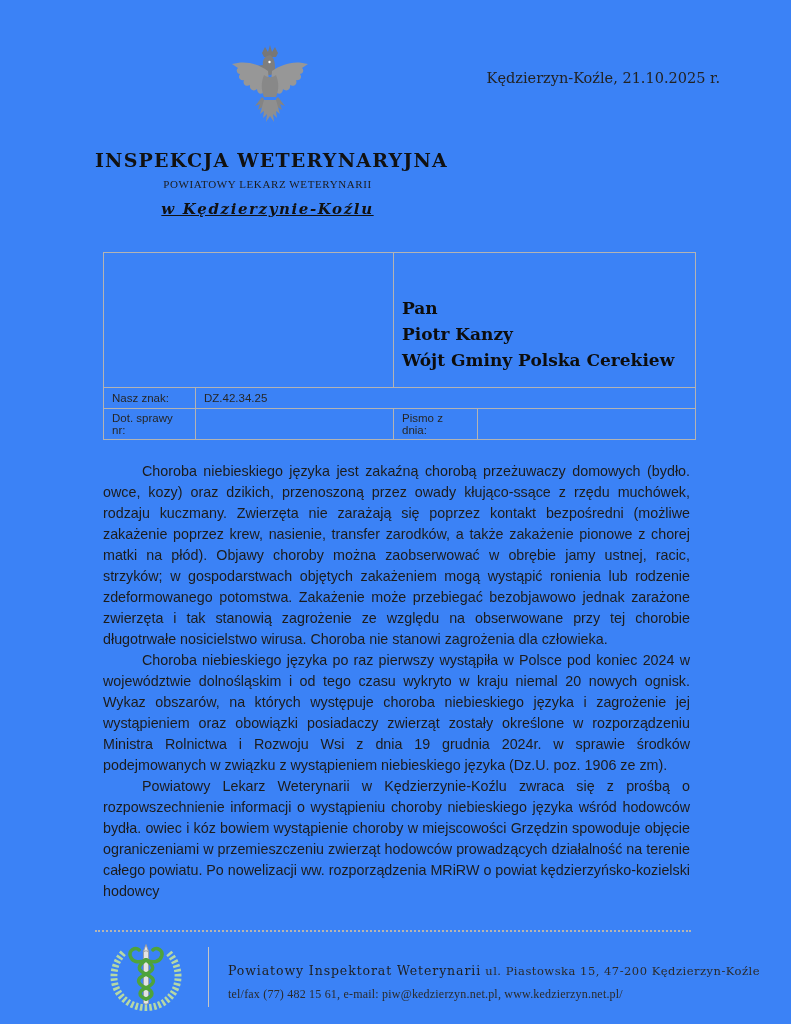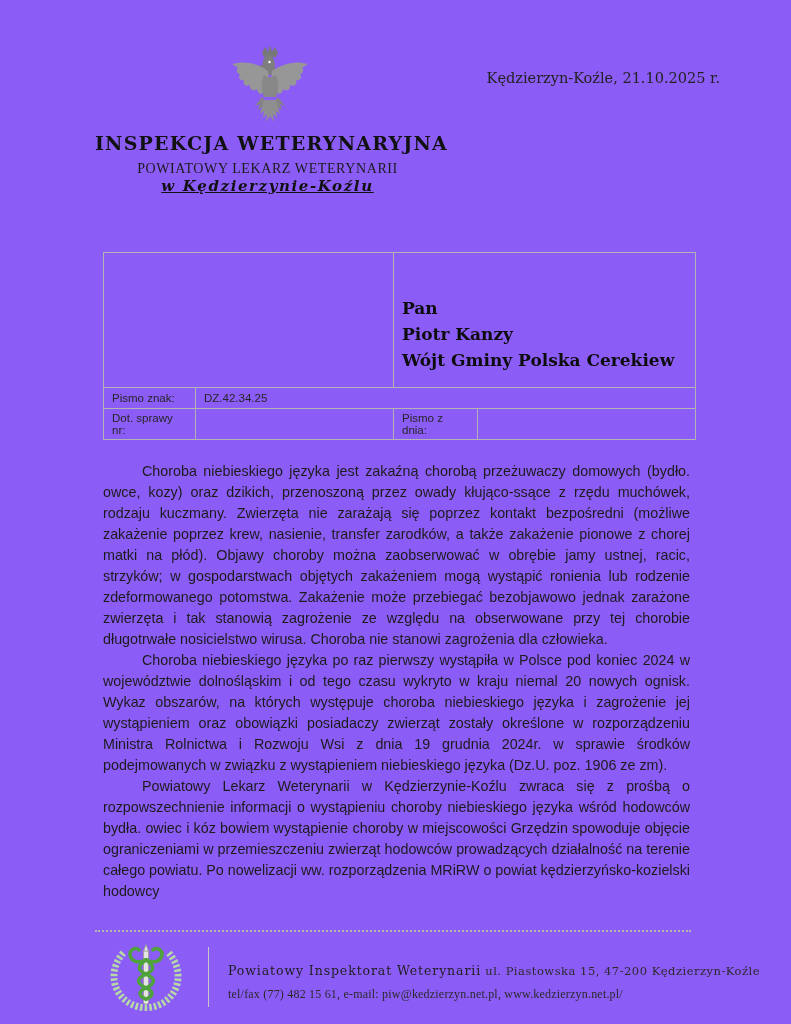--- a/index.html
+++ b/index.html
@@ -1,37 +1,37 @@
 <!DOCTYPE html>
 <html lang="pl"><head>
 <meta charset="utf-8">
 <style>
   * { margin:0; padding:0; box-sizing:border-box; }
   html,body { background:#888; }
   .page {
     position:relative; width:791px; height:1024px; margin:0 auto;
-    background:#8b5cf6; overflow:hidden; color:#1a1a1a;
+    background:#3b82f6; overflow:hidden; color:#1a1a1a;
     font-family:"Liberation Sans", sans-serif;
   }
   
   .eagle { position:absolute; left:228px; top:44px; width:84px; height:82px; }
   .date-line {
     position:absolute; top:70px; left:430px; width:290px; text-align:right;
     font-family:"DejaVu Serif", serif; font-size:14.5px; color:#222;
   }
   .letterhead {
     position:absolute; left:95px; top:132px; width:345px; text-align:center;
   }
   .lh-title {
     font-family:"DejaVu Serif", serif; font-weight:bold; font-size:19px;
-    letter-spacing:1.2px; color:#111; margin-bottom:7px; white-space:nowrap;
+    letter-spacing:1.2px; color:#111; margin-bottom:7px; white-space:nowrap;margin-top:17px;
   }
   .lh-sub {
-    font-family:"Liberation Serif", serif; font-size:14px; letter-spacing:0.6px;
-    color:#1b1b1b; white-space:nowrap;
+    font-family:"Liberation Serif", serif; font-size:11px; letter-spacing:0.6px;
+    color:#1b1b1b; margin-bottom:10px; white-space:nowrap;
   }
   .lh-loc, .lh-person {
     font-family:"DejaVu Serif", serif; font-weight:bold; font-style:italic;
     font-size:15px; letter-spacing:1.6px; color:#111; margin-bottom:9px; white-space:nowrap;text-decoration:underline;
   }
   
   .ref-table {
     position:absolute; left:103px; top:252px; width:592px;
     border-collapse:collapse; table-layout:fixed;
   }
@@ -109,21 +109,21 @@
     <tbody>
         <tr>
       <td class="addr-empty" colspan="2"></td>
       <td class="addr-cell" colspan="2">
         <div class="addr-line">Pan</div>
         <div class="addr-line">Piotr Kanzy</div>
         <div class="addr-line">Wójt Gminy Polska Cerekiew</div>
       </td>
     </tr>
     <tr class="ref-row">
-      <td>Pismo znak:</td>
+      <td>Nasz znak:</td>
       <td colspan="3">DZ.42.34.25</td>
     </tr>
     <tr class="ref-row">
       <td>Dot. sprawy nr:</td>
       <td></td>
       <td>Pismo z dnia:</td>
       <td></td>
     </tr>
   </tbody>
     </table>

